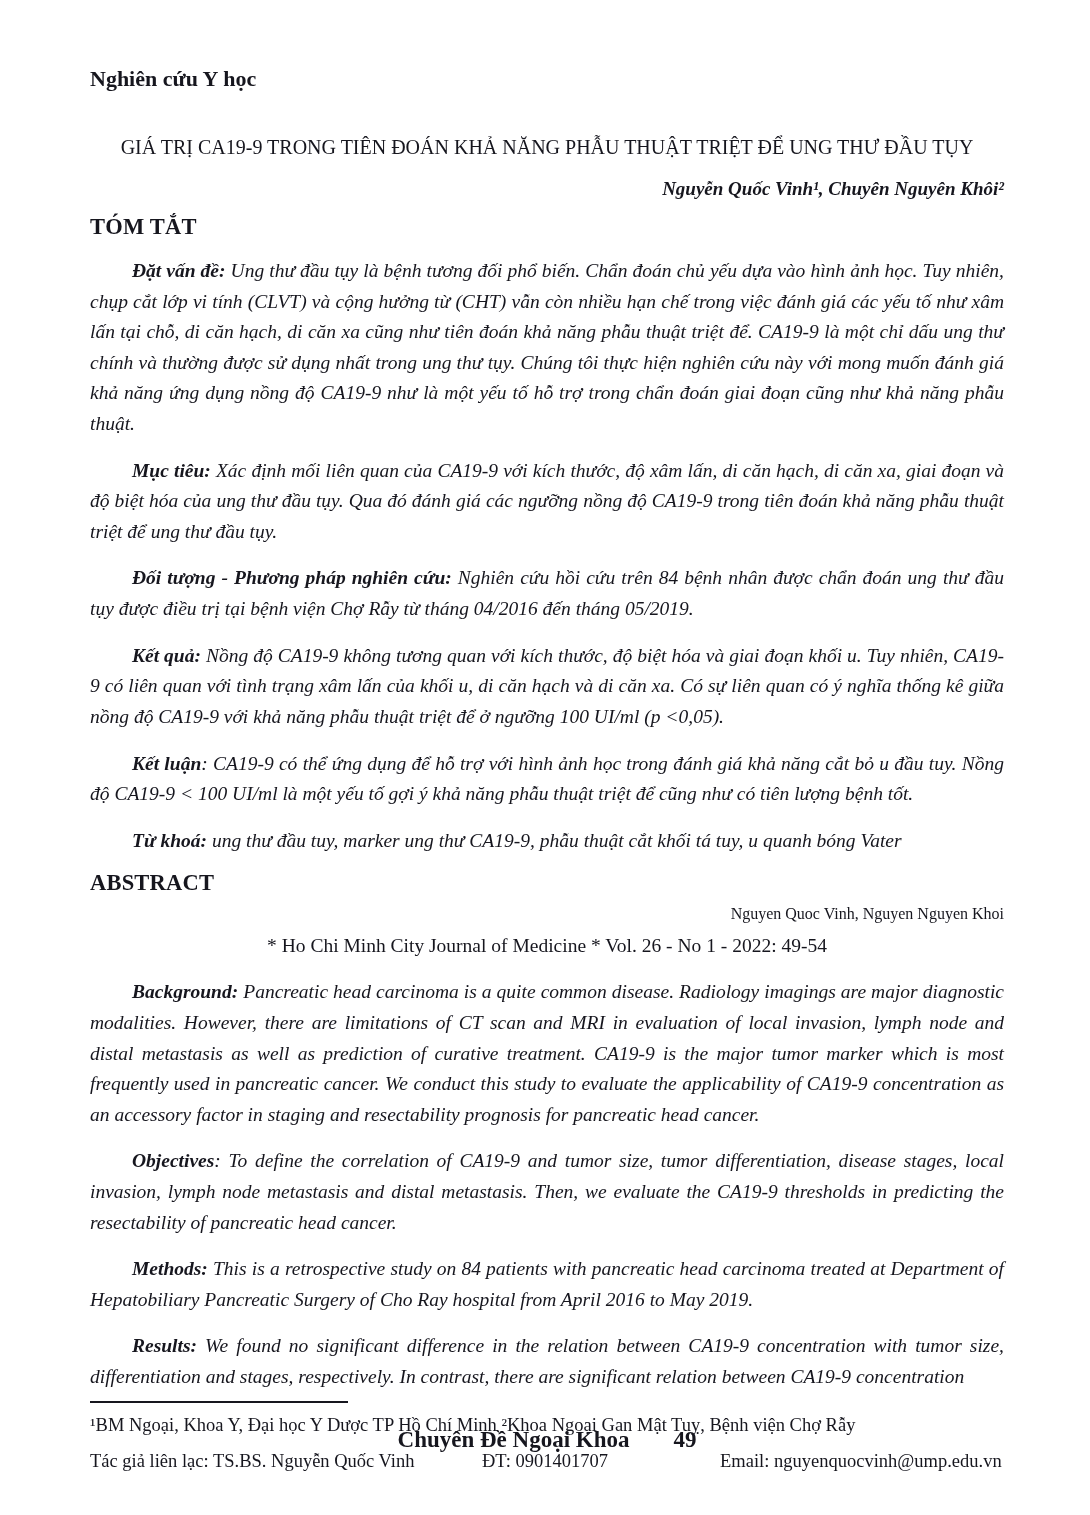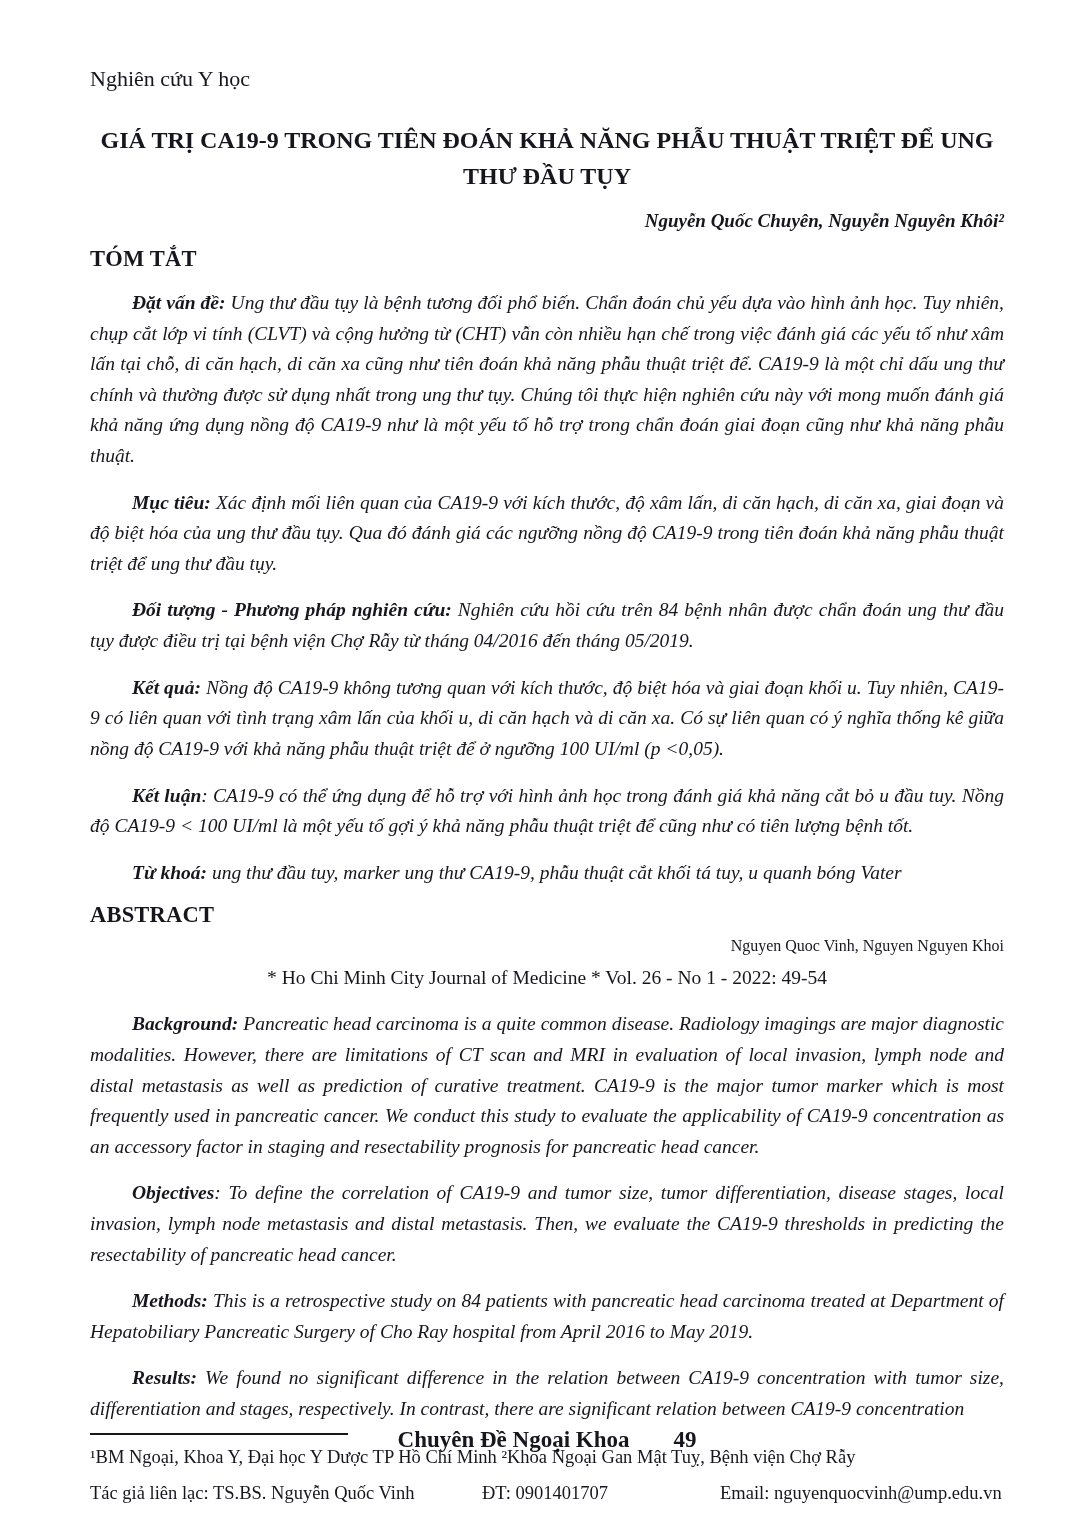--- a/index.html
+++ b/index.html
@@ -18,27 +18,27 @@
     position: absolute;
     top: 66px;
     left: 90px;
     right: 86px;
   }
   .header-row {
     display: flex;
     justify-content: space-between;
     align-items: baseline;
     font-size: 22px;
-    font-weight: normal;
+    font-weight: bold;
   }
   .paper-title {
-    margin-top: 30px;
+    margin-top: 40px;
     text-align: center;
-    font-size: 24px;
-    font-weight: bold;
+    font-size: 20px;
+    font-weight: normal;
     line-height: 1.5;
   }
   .authors-line {
     margin-top: 16px;
     text-align: right;
     font-size: 19px;
     font-weight: bold;
     font-style: italic;
   }
   .sec-heading {
@@ -108,21 +108,21 @@
 
 <div class="page">
   <div class="content">
 
     <div class="header-row">
       <span>Nghiên cứu Y học</span>
     </div>
 
     <div class="paper-title">GIÁ TRỊ CA19-9 TRONG TIÊN ĐOÁN KHẢ NĂNG PHẪU THUẬT TRIỆT ĐỂ UNG THƯ ĐẦU TỤY</div>
 
-    <div class="authors-line">Nguyễn Quốc Chuyên, Nguyễn Nguyên Khôi²</div>
+    <div class="authors-line">Nguyễn Quốc Vinh¹, Chuyên Nguyên Khôi²</div>
 
     <div class="sec-heading">TÓM TẮT</div>
 
     <p class="para"><span class="lead">Đặt vấn đề:</span><span> Ung thư đầu tụy là bệnh tương đối phổ biến. Chẩn đoán chủ yếu dựa vào hình ảnh học. Tuy nhiên, chụp cắt lớp vi tính (CLVT) và cộng hưởng từ (CHT) vẫn còn nhiều hạn chế trong việc đánh giá các yếu tố như xâm lấn tại chỗ, di căn hạch, di căn xa cũng như tiên đoán khả năng phẫu thuật triệt để. CA19-9 là một chỉ dấu ung thư chính và thường được sử dụng nhất trong ung thư tụy. Chúng tôi thực hiện nghiên cứu này với mong muốn đánh giá khả năng ứng dụng nồng độ CA19-9 như là một yếu tố hỗ trợ trong chẩn đoán giai đoạn cũng như khả năng phẫu thuật.</span></p>
 
     <p class="para"><span class="lead">Mục tiêu:</span><span> Xác định mối liên quan của CA19-9 với kích thước, độ xâm lấn, di căn hạch, di căn xa, giai đoạn và độ biệt hóa của ung thư đầu tụy. Qua đó đánh giá các ngưỡng nồng độ CA19-9 trong tiên đoán khả năng phẫu thuật triệt để ung thư đầu tụy.</span></p>
 
     <p class="para"><span class="lead">Đối tượng - Phương pháp nghiên cứu:</span><span> Nghiên cứu hồi cứu trên 84 bệnh nhân được chẩn đoán ung thư đầu tụy được điều trị tại bệnh viện Chợ Rẫy từ tháng 04/2016 đến tháng 05/2019.</span></p>
 
     <p class="para"><span class="lead">Kết quả:</span><span> Nồng độ CA19-9 không tương quan với kích thước, độ biệt hóa và giai đoạn khối u. Tuy nhiên, CA19-9 có liên quan với tình trạng xâm lấn của khối u, di căn hạch và di căn xa. Có sự liên quan có ý nghĩa thống kê giữa nồng độ CA19-9 với khả năng phẫu thuật triệt để ở ngưỡng 100 UI/ml (p &lt;0,05).</span></p>

